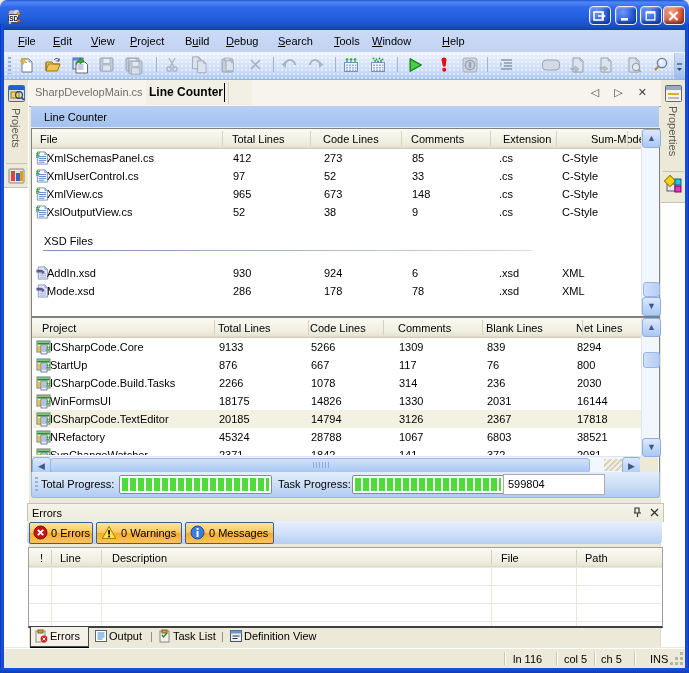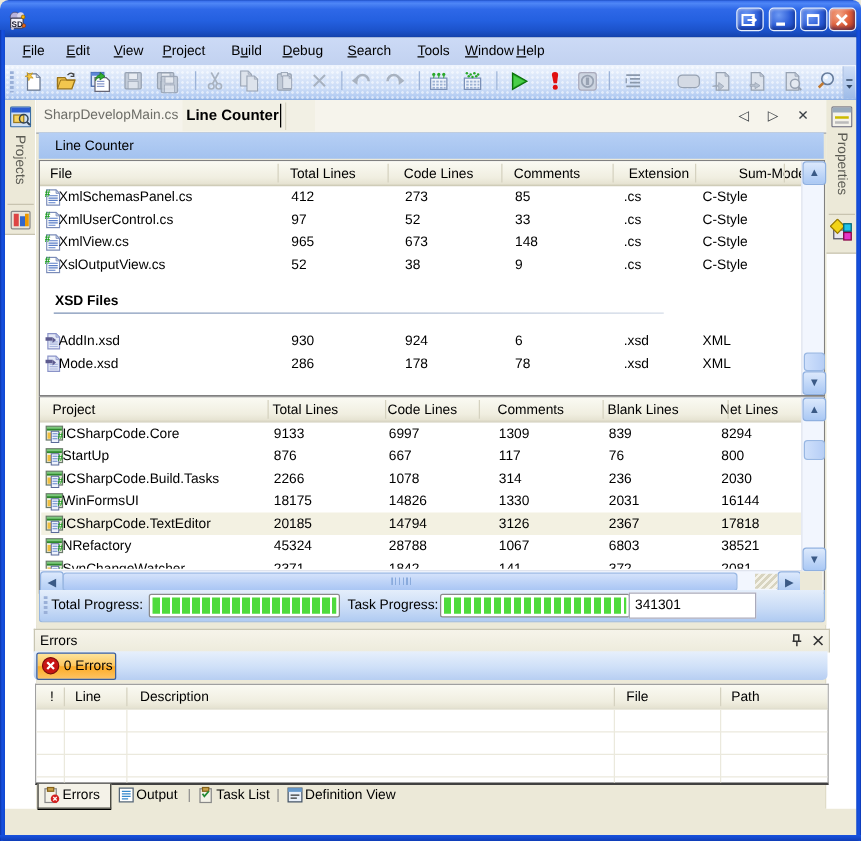--- a/index.html
+++ b/index.html
@@ -112,21 +112,21 @@
  <div id="menu" class="abs">
   <span style="left:14px"><u>F</u>ile</span>
   <span style="left:49px"><u>E</u>dit</span>
   <span style="left:87px"><u>V</u>iew</span>
   <span style="left:126px"><u>P</u>roject</span>
   <span style="left:181px">B<u>u</u>ild</span>
   <span style="left:222px"><u>D</u>ebug</span>
   <span style="left:274px"><u>S</u>earch</span>
   <span style="left:330px"><u>T</u>ools</span>
   <span style="left:368px"><u>W</u>indow</span>
-  <span style="left:409px"><u>H</u>elp</span>
+  <span style="left:438px"><u>H</u>elp</span>
  </div>
  <div id="tools" class="abs">
       <div class="abs grip"></div>
 <svg class="abs" style="left:0;top:4px" width="681" height="20" viewBox="0 0 681 20">
 <defs>
 <g id="floppy">
             <rect x="1" y="1" width="13" height="13" rx="1" fill="#c2cbd8" stroke="#97a2b2"></rect>
             <rect x="4" y="1.5" width="7" height="5" fill="#e8ecf2" stroke="#97a2b2" stroke-width=".6"></rect>
             <rect x="3.5" y="8" width="8" height="6" fill="#dde3ec" stroke="#97a2b2" stroke-width=".6"></rect>
           </g>
@@ -399,21 +399,21 @@
             </g>
             <text x="-1" y="7" font-size="9" font-weight="bold" fill="#18a018" font-family="Liberation Sans">#</text>
           </svg>
           <span class="c1">XslOutputView.cs</span>
           <span style="left:200px">52</span>
           <span style="left:291px">38</span>
           <span style="left:379px">9</span>
           <span style="left:466px">.cs</span>
           <span style="left:529px">C-Style</span>
         </div>
-<div class="abs" style="left:12px;top:106px;font-weight:bold">XSD Files</div>
+<div class="abs" style="left:12px;top:106px;font-weight:normal">XSD Files</div>
 <div class="abs" style="left:11px;top:121px;width:488px;height:1px;background:linear-gradient(90deg,#7a90b4,#d4dce8)"></div>
 <div class="trow" style="top:135px">
           <svg class="ficon" viewBox="0 0 13 15">
             <path d="M2 1h7l3 3v10H2z" fill="#e4e9f7" stroke="#8a93c8"></path>
             <path d="M9 1l3 3H9z" fill="#c9d1ee" stroke="#8a93c8" stroke-width=".7"></path>
             <g stroke="#aab6de" stroke-width="1">
               <path d="M3.5 8h7M3.5 10h7M3.5 12h7"></path>
             </g>
             <path d="M0 4h6v3H0z" fill="#5c5a8e"></path>
             <path d="M6 4l0 5 3-2.5z" fill="#5c5a8e"></path>
@@ -469,21 +469,21 @@
             <rect x="1.5" y="1.5" width="12" height="1.5" fill="#7cc87c"></rect>
             <rect x="2" y="6" width="3" height="5" fill="#f0c040"></rect>
             <rect x="5" y="5" width="6" height="9" fill="#eef2fc" stroke="#5a6a9a" stroke-width=".8"></rect>
             <g stroke="#6688cc" stroke-width=".9">
               <path d="M6 7h4M6 9h4M6 11h4"></path>
             </g>
             <text x="10" y="11" font-size="8" font-weight="bold" fill="#1e9e1e" font-family="Liberation Sans">#</text>
           </svg>
           <span class="c1" style="left:17px">ICSharpCode.Core</span>
           <span style="left:186px">9133</span>
-          <span style="left:278px">6997</span>
+          <span style="left:278px">5266</span>
           <span style="left:366px">1309</span>
           <span style="left:454px">839</span>
           <span style="left:544px">8294</span>
         </div>
 <div class="trow" style="top:38px;">
           <svg class="ficon" style="width:15px;height:15px" viewBox="0 0 15 15">
             <rect x="1" y="1" width="13" height="11" fill="#f0eee2" stroke="#6a7a6a"></rect>
             <rect x="1.5" y="1.5" width="12" height="3" fill="#2e8a2e"></rect>
             <rect x="1.5" y="1.5" width="12" height="1.5" fill="#7cc87c"></rect>
             <rect x="2" y="6" width="3" height="5" fill="#f0c040"></rect>
@@ -613,40 +613,56 @@
     <div class="abs" style="left:3px;top:5px;width:3px;height:15px;background:repeating-linear-gradient(180deg,#9ab0d8 0 2px,transparent 2px 4px)"></div>
     <span class="lbl" style="left:9px">Total Progress:</span>
     <div class="pbar" style="left:87px;width:151px">
           <div class="pfill" style="right:2px"></div>
         </div>
     <span class="lbl" style="left:246px">Task Progress:</span>
     <div class="pbar" style="left:320px;width:150px">
           <div class="pfill" style="right:2px"></div>
         </div>
     <div class="abs" style="left:471px;top:2px;width:100px;height:19px;background:#fff;border:1px solid #aab;">
-          <span style="position:absolute;left:4px;top:3px">341301</span>
+          <span style="position:absolute;left:4px;top:3px">599804</span>
         </div>
   </div>
  </div>
  <div id="errhdr" class="abs">
       <span class="abs" style="left:4px;top:3px">Errors</span>
    <svg class="abs" style="left:604px;top:3px" width="11" height="11" viewBox="0 0 11 11">
         <path d="M3 1h4v5H3zM2 6h7M5.5 6v4" stroke="#333" stroke-width="1.2" fill="none"></path>
       </svg>
    <svg class="abs" style="left:621px;top:3px" width="11" height="11" viewBox="0 0 11 11">
         <path d="M2 2l7 7M9 2L2 9" stroke="#333" stroke-width="1.3"></path>
       </svg>
  </div>
  <div id="errbar" class="abs">
    <div class="obtn" style="left:2px;width:62px">
      <svg style="position:absolute;left:3px;top:2px" width="15" height="15" viewBox="0 0 15 15">
           <circle cx="7.5" cy="7.5" r="6.5" fill="#c81414" stroke="#7a0c0c"></circle>
           <path d="M4.8 4.8l5.4 5.4M10.2 4.8l-5.4 5.4" stroke="#fff" stroke-width="1.8"></path>
         </svg>
      <span style="left:21px">0 Errors</span>
+      </div>
+   <div class="obtn" style="left:69px;width:84px">
+     <svg style="position:absolute;left:4px;top:2px" width="16" height="15" viewBox="0 0 16 15">
+          <path d="M8 1.5L14.8 13.5H1.2z" fill="#ffe14c" stroke="#a08000"></path>
+          <rect x="7.2" y="5" width="1.7" height="4.5" fill="#000"></rect>
+          <rect x="7.2" y="10.6" width="1.7" height="1.7" fill="#000"></rect>
+        </svg>
+     <span style="left:24px">0 Warnings</span>
+      </div>
+   <div class="obtn" style="left:158px;width:87px">
+     <svg style="position:absolute;left:4px;top:2px" width="15" height="15" viewBox="0 0 15 15">
+          <circle cx="7.5" cy="7.5" r="6.5" fill="#3a7de0" stroke="#1a4c9a"></circle>
+          <rect x="6.6" y="3" width="1.9" height="2" fill="#fff"></rect>
+          <rect x="6.6" y="6" width="1.9" height="6" fill="#fff"></rect>
+        </svg>
+     <span style="left:23px">0 Messages</span>
       </div>
  </div>
  <div id="errtbl" class="abs">
    <div class="hdr abs">
         <span style="left:11px">!</span>
         <span style="left:31px">Line</span>
         <span style="left:83px">Description</span>
         <span style="left:472px">File</span>
         <span style="left:556px">Path</span>
     <i style="left:22px"></i>
@@ -692,16 +708,36 @@
    <span class="abs" style="left:192px;top:3px;color:#888">|</span>
    <div class="btab abs" style="left:198px;width:96px">
      <svg style="position:absolute;left:2px;top:2px" width="14" height="14" viewBox="0 0 14 14">
           <rect x="1.5" y="1.5" width="11" height="11" fill="#e9f0fa" stroke="#456"></rect>
           <rect x="1.5" y="1.5" width="11" height="3" fill="#69c"></rect>
           <path d="M3.5 7h7M3.5 9.5h5" stroke="#333" stroke-width="1"></path>
         </svg>
      <span style="position:absolute;left:17px;top:3px">Definition View</span>
    </div>
  </div>
+ <div id="status" class="abs">
+   <div class="abs" style="left:500px;top:3px;width:1px;height:13px;background:#cac6b4;box-shadow:1px 0 0 #fff"></div>
+      <div class="abs" style="left:552px;top:3px;width:1px;height:13px;background:#cac6b4;box-shadow:1px 0 0 #fff"></div>
+      <div class="abs" style="left:590px;top:3px;width:1px;height:13px;background:#cac6b4;box-shadow:1px 0 0 #fff"></div>
+      <div class="abs" style="left:630px;top:3px;width:1px;height:13px;background:#cac6b4;box-shadow:1px 0 0 #fff"></div>
+      <span style="left:509px">ln 116</span>
+      <span style="left:560px">col 5</span>
+      <span style="left:597px">ch 5</span>
+      <span style="left:646px">INS</span>
+   <svg class="abs" style="left:666px;top:3px" width="14" height="14" viewBox="0 0 14 14">
+        <g fill="#b8b4a4">
+          <rect x="10" y="10" width="3" height="3"></rect>
+          <rect x="10" y="5" width="3" height="3"></rect>
+          <rect x="5" y="10" width="3" height="3"></rect>
+          <rect x="10" y="0" width="3" height="3"></rect>
+          <rect x="5" y="5" width="3" height="3"></rect>
+          <rect x="0" y="10" width="3" height="3"></rect>
+        </g>
+      </svg>
+ </div>
  <div id="brd-l" class="abs"></div>
     <div id="brd-r" class="abs"></div>
     <div id="brd-b" class="abs"></div>
 </div>
 
 </body></html>

